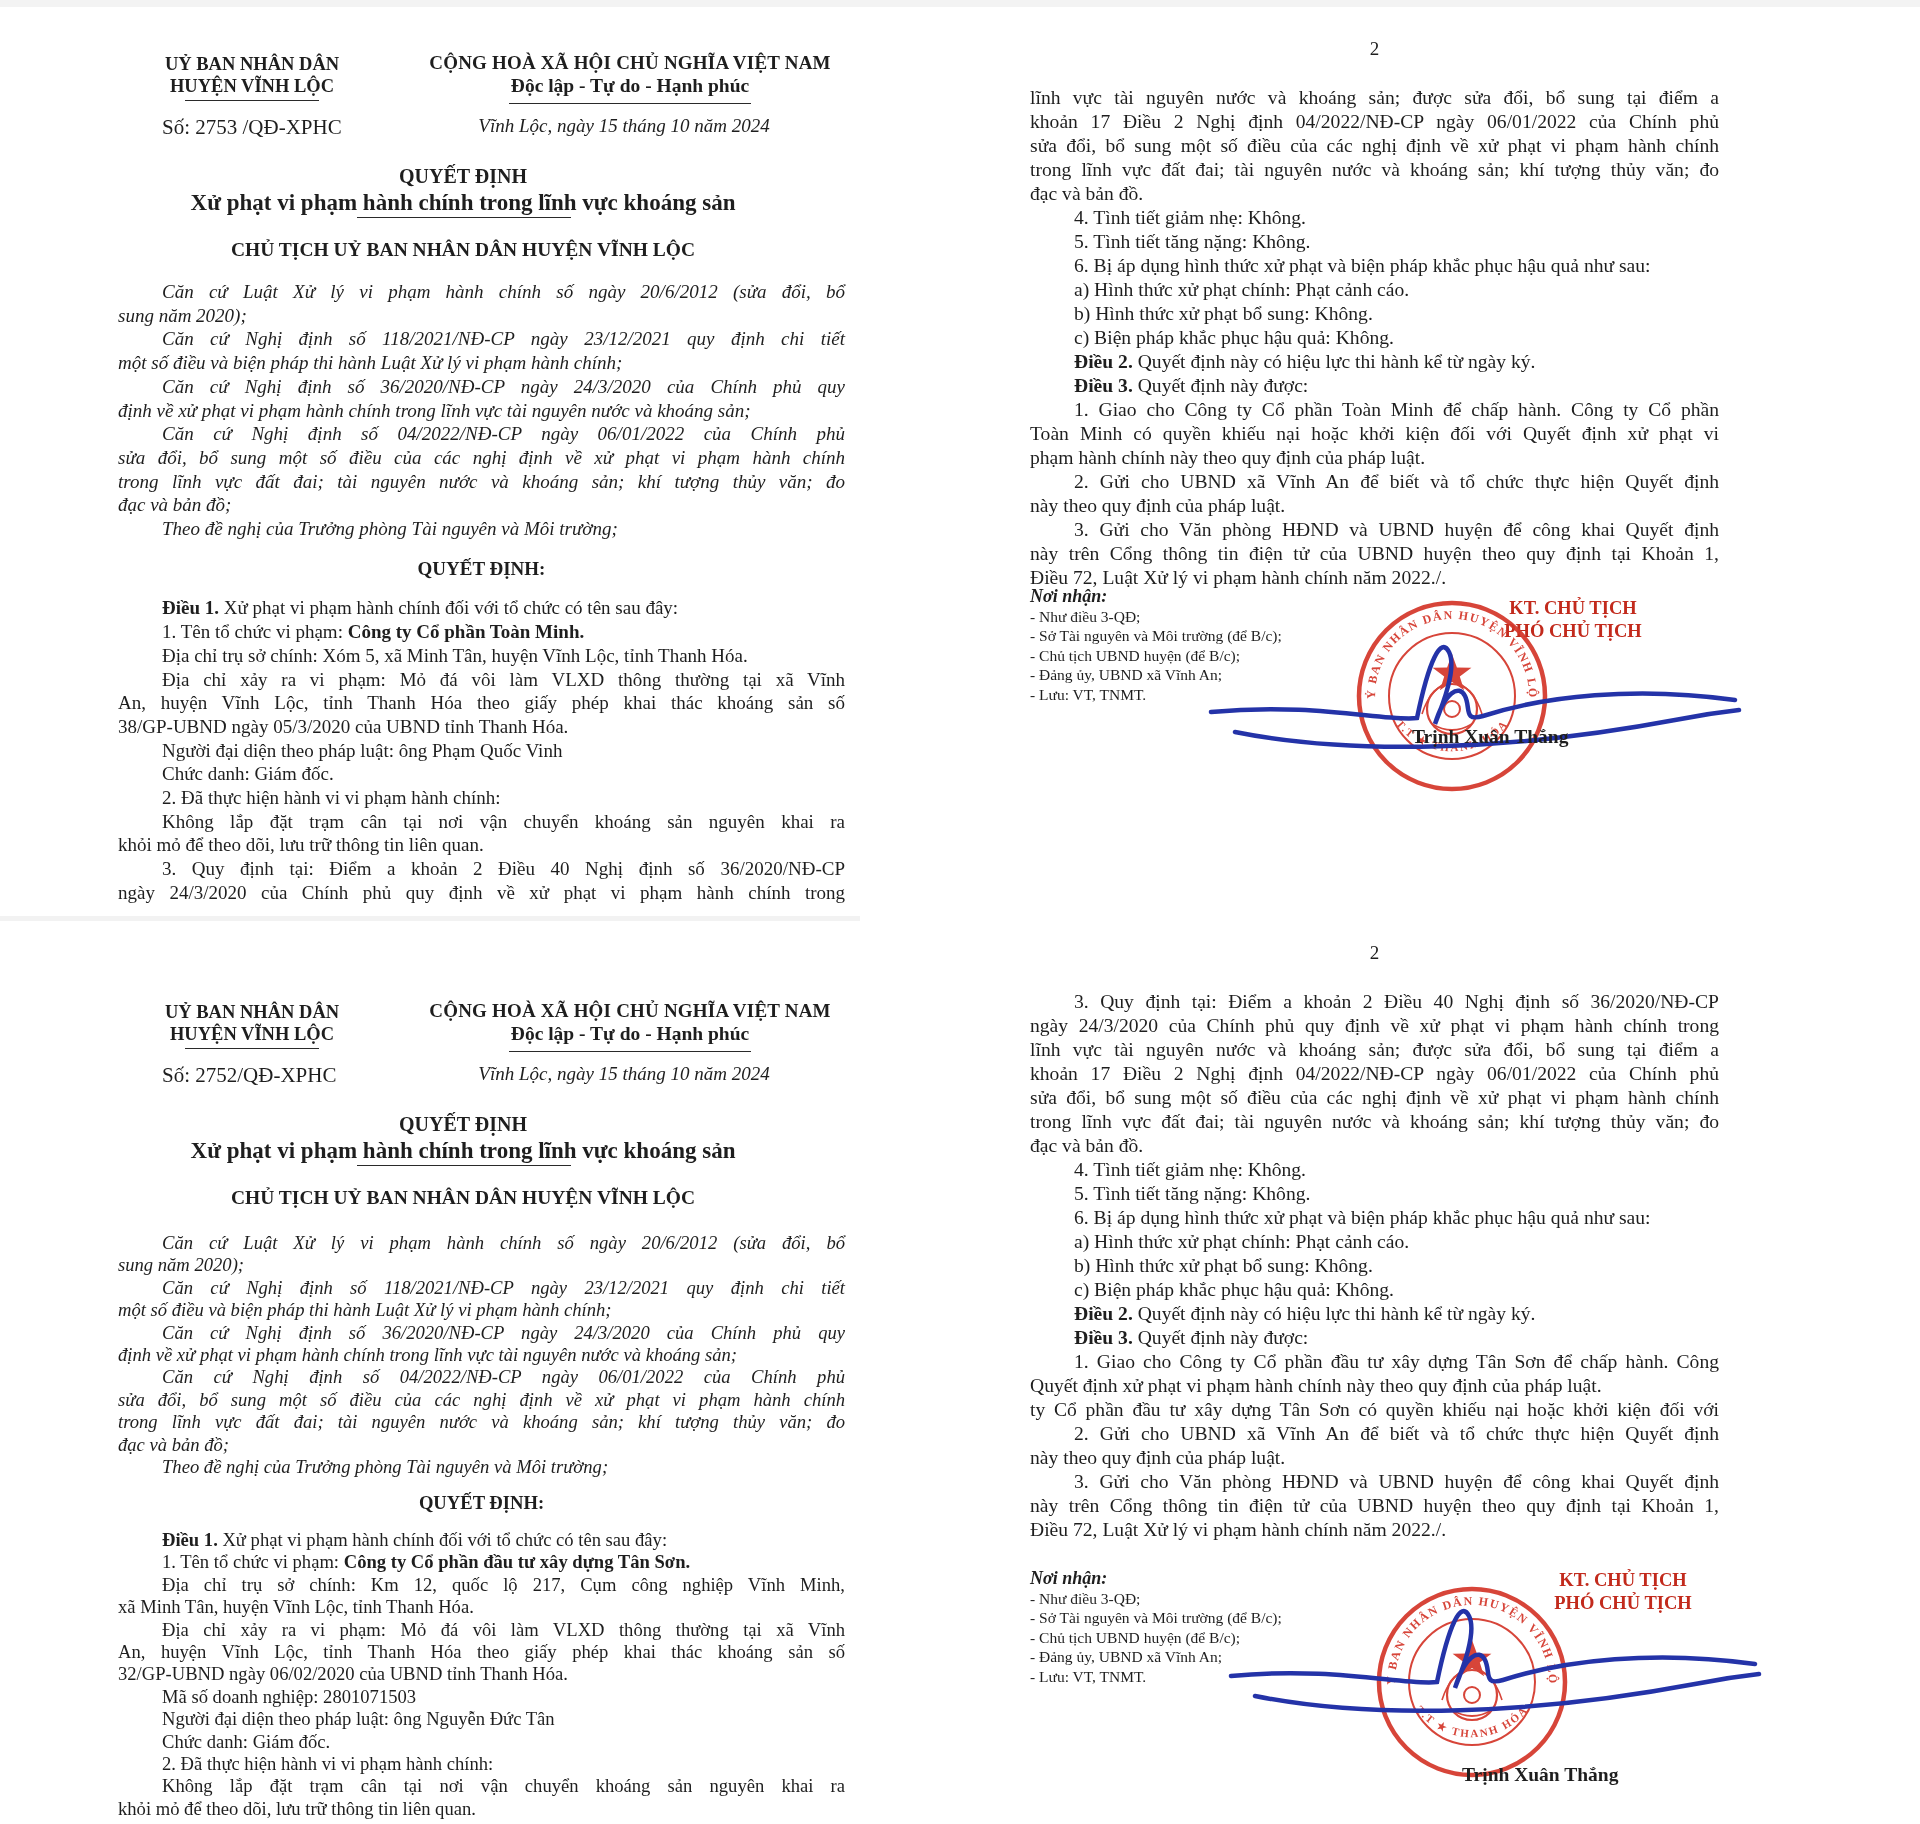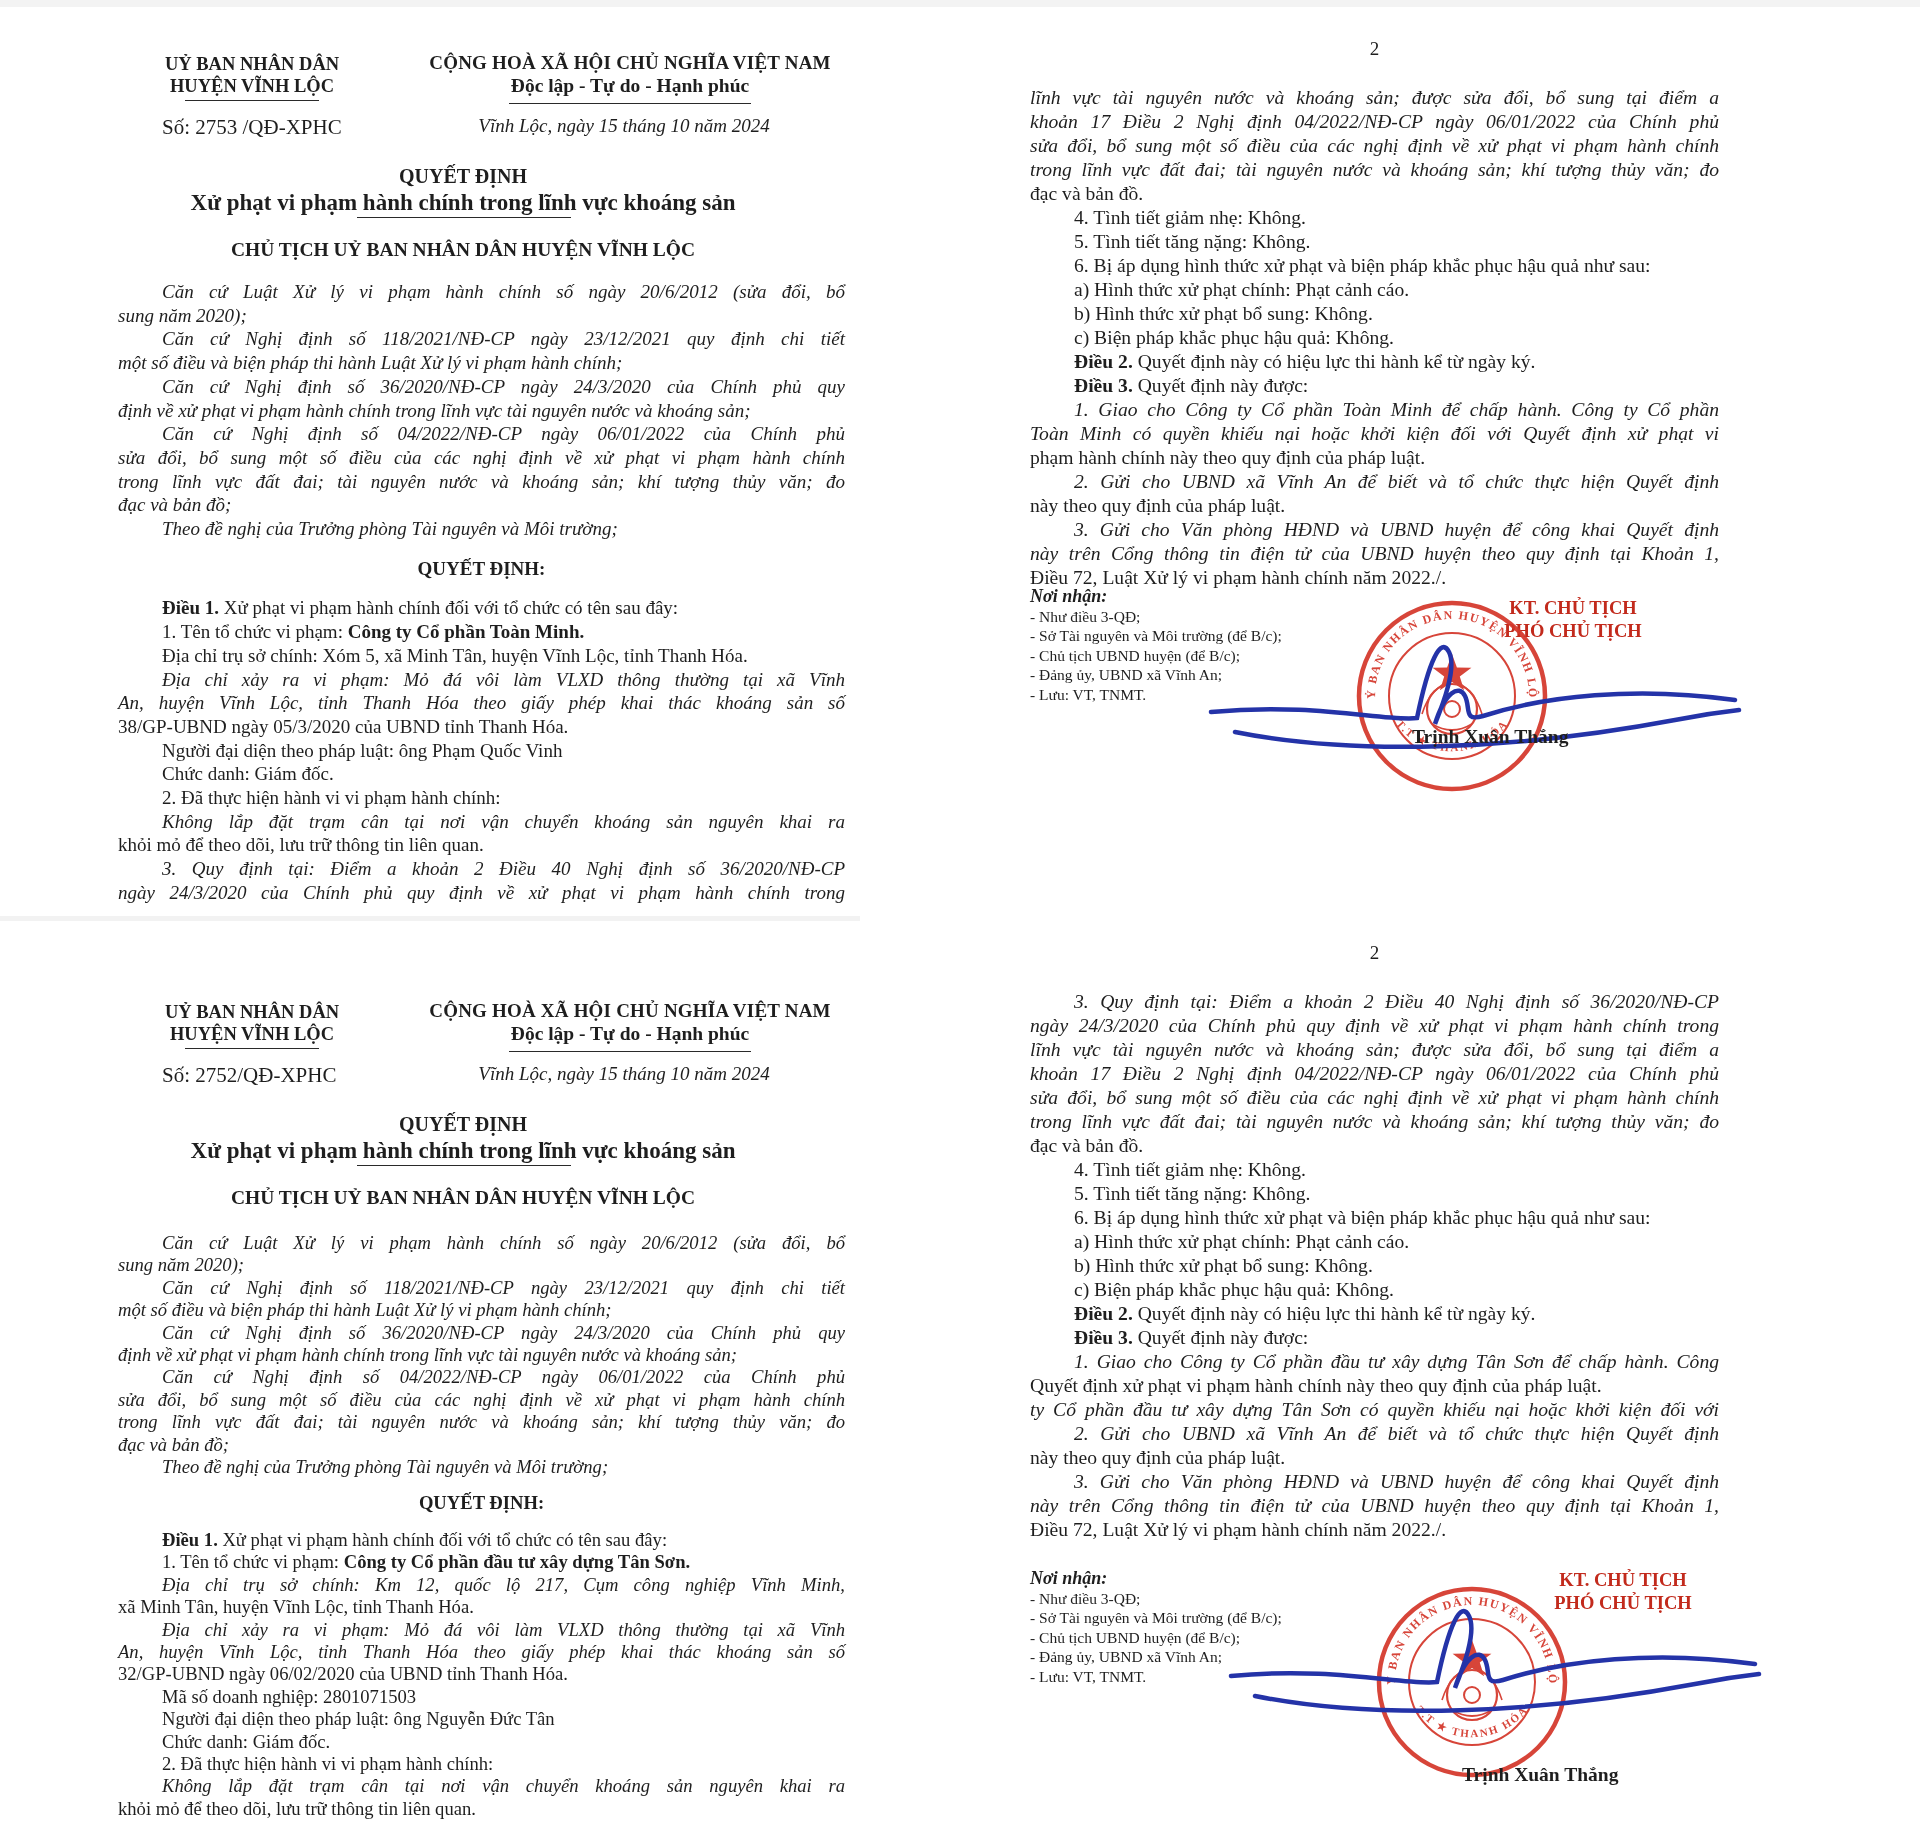--- a/index.html
+++ b/index.html
@@ -31,21 +31,21 @@
   #bl .body{top:243px;}
   .body-l1 .ln{font-size:19px;line-height:23.7px;}
   .body-l2 .ln{font-size:18.6px;line-height:22.4px;}
   
   .pgnum{left:1030px;top:8px;width:689px;text-align:center;font-size:19px;}
   .body-r{left:1030px;top:56px;width:689px;}
   .body-r .ln{font-size:19.6px;line-height:24px;}
   .ln{white-space:normal;}
   .ln.ind{text-indent:44px;}
   .ln.it{font-style:italic;}
-  .ln.j{text-align:justify;text-align-last:justify;font-style:italic;}
+  .ln.j{text-align:justify;text-align-last:justify;}
   .ln.ctr{text-align:center;font-weight:700;font-style:normal;}
   .ln.gap{margin-top:16px;}
   #bl .ln.gap{margin-top:14px;}
   .rcpt{left:1030px;width:370px;}
   #tr .rcpt{top:556px;}
   #br .rcpt{top:634px;}
   .rcpt-title{font-weight:700;font-style:italic;font-size:18px;line-height:21px;}
   .rcpt-item{font-size:15.5px;line-height:19.4px;}
   .sigblock{width:350px;text-align:center;margin-top:15px;}
   #tr .sigblock{left:1398px;top:552px;}

